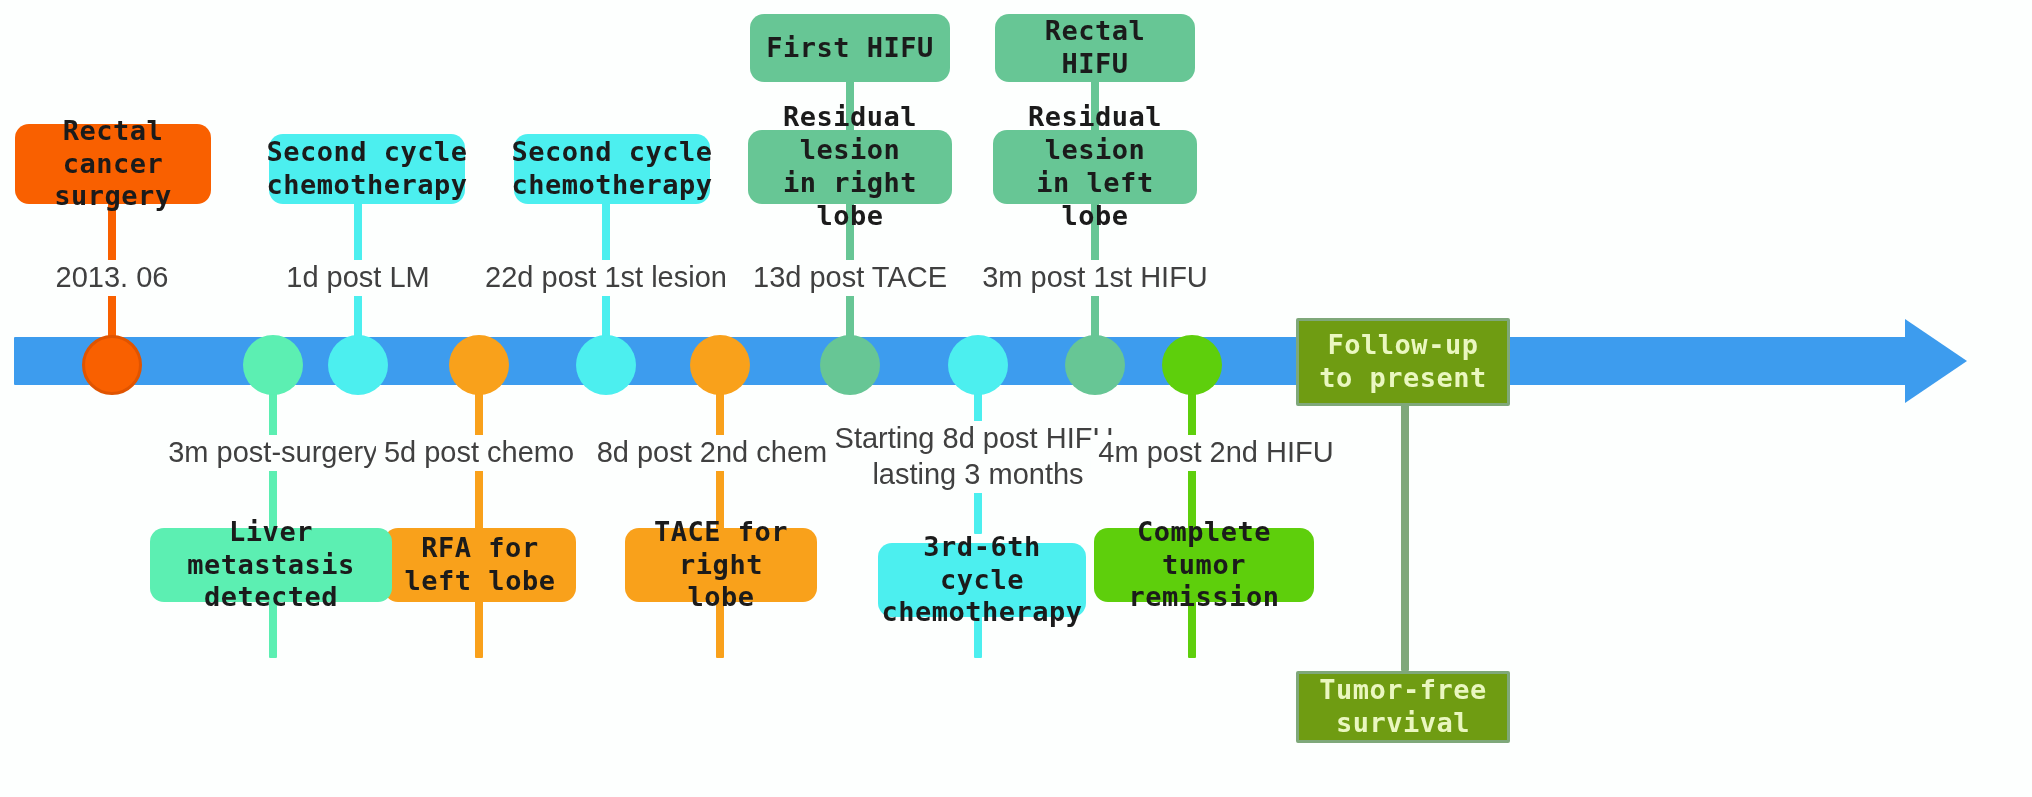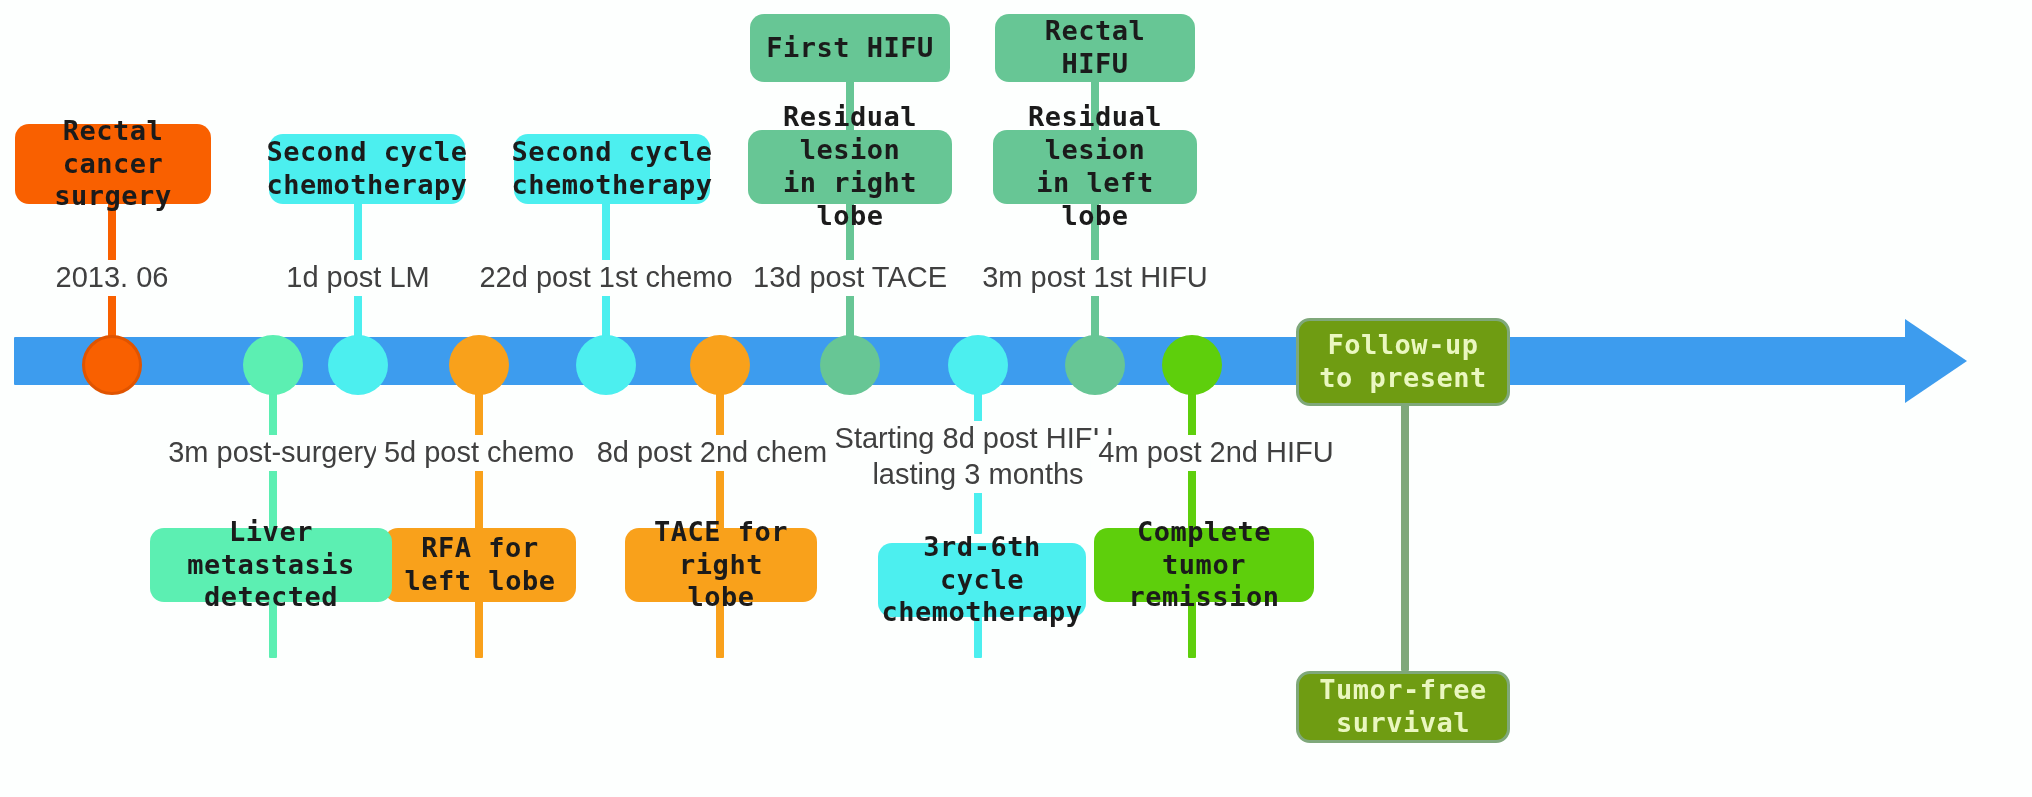--- a/index.html
+++ b/index.html
@@ -62,21 +62,21 @@
     color: #1b1b1b;
     letter-spacing: 0.5px;
     white-space: pre-line;
     padding: 6px 14px;
   }
   .box.light-text {
     color: #eaf7c0;
   }
   .box.outlined {
     border: 3px solid #7fa87a;
-    border-radius: 14px;
+    border-radius: 2px;
   }
 
   
   .caption {
     position: absolute;
     font-family: "Liberation Sans", sans-serif;
     font-size: 29px;
     font-weight: 400;
     color: #404040;
     text-align: center;
@@ -147,21 +147,21 @@
   <div class="box" style="left:750px; top:14px; width:200px; height:68px; background:#67c695;">First HIFU</div>
   <div class="box" style="left:748px; top:130px; width:204px; height:74px; background:#67c695;">Residual lesion
 in right lobe</div>
 
   <div class="box" style="left:995px; top:14px; width:200px; height:68px; background:#67c695;">Rectal HIFU</div>
   <div class="box" style="left:993px; top:130px; width:204px; height:74px; background:#67c695;">Residual lesion
 in left lobe</div>
 
   <div class="caption" style="left:112px; top:260px;">2013. 06</div>
   <div class="caption" style="left:358px; top:260px;">1d post LM</div>
-  <div class="caption" style="left:606px; top:260px;">22d post 1st chemo</div>
+  <div class="caption" style="left:606px; top:260px;">22d post 1st lesion</div>
   <div class="caption" style="left:850px; top:260px;">13d post TACE</div>
   <div class="caption" style="left:1095px; top:260px;">3m post 1st HIFU</div>
 
   <div class="caption" style="left:273px; top:435px;">3m post-surgery</div>
   <div class="caption" style="left:479px; top:435px;">5d post chemo</div>
   <div class="caption" style="left:720px; top:435px;">8d post 2nd chemo</div>
   <div class="caption" style="left:978px; top:421px;">Starting 8d post HIFU,
 lasting 3 months</div>
   <div class="caption" style="left:1216px; top:435px;">4m post 2nd HIFU</div>
 

